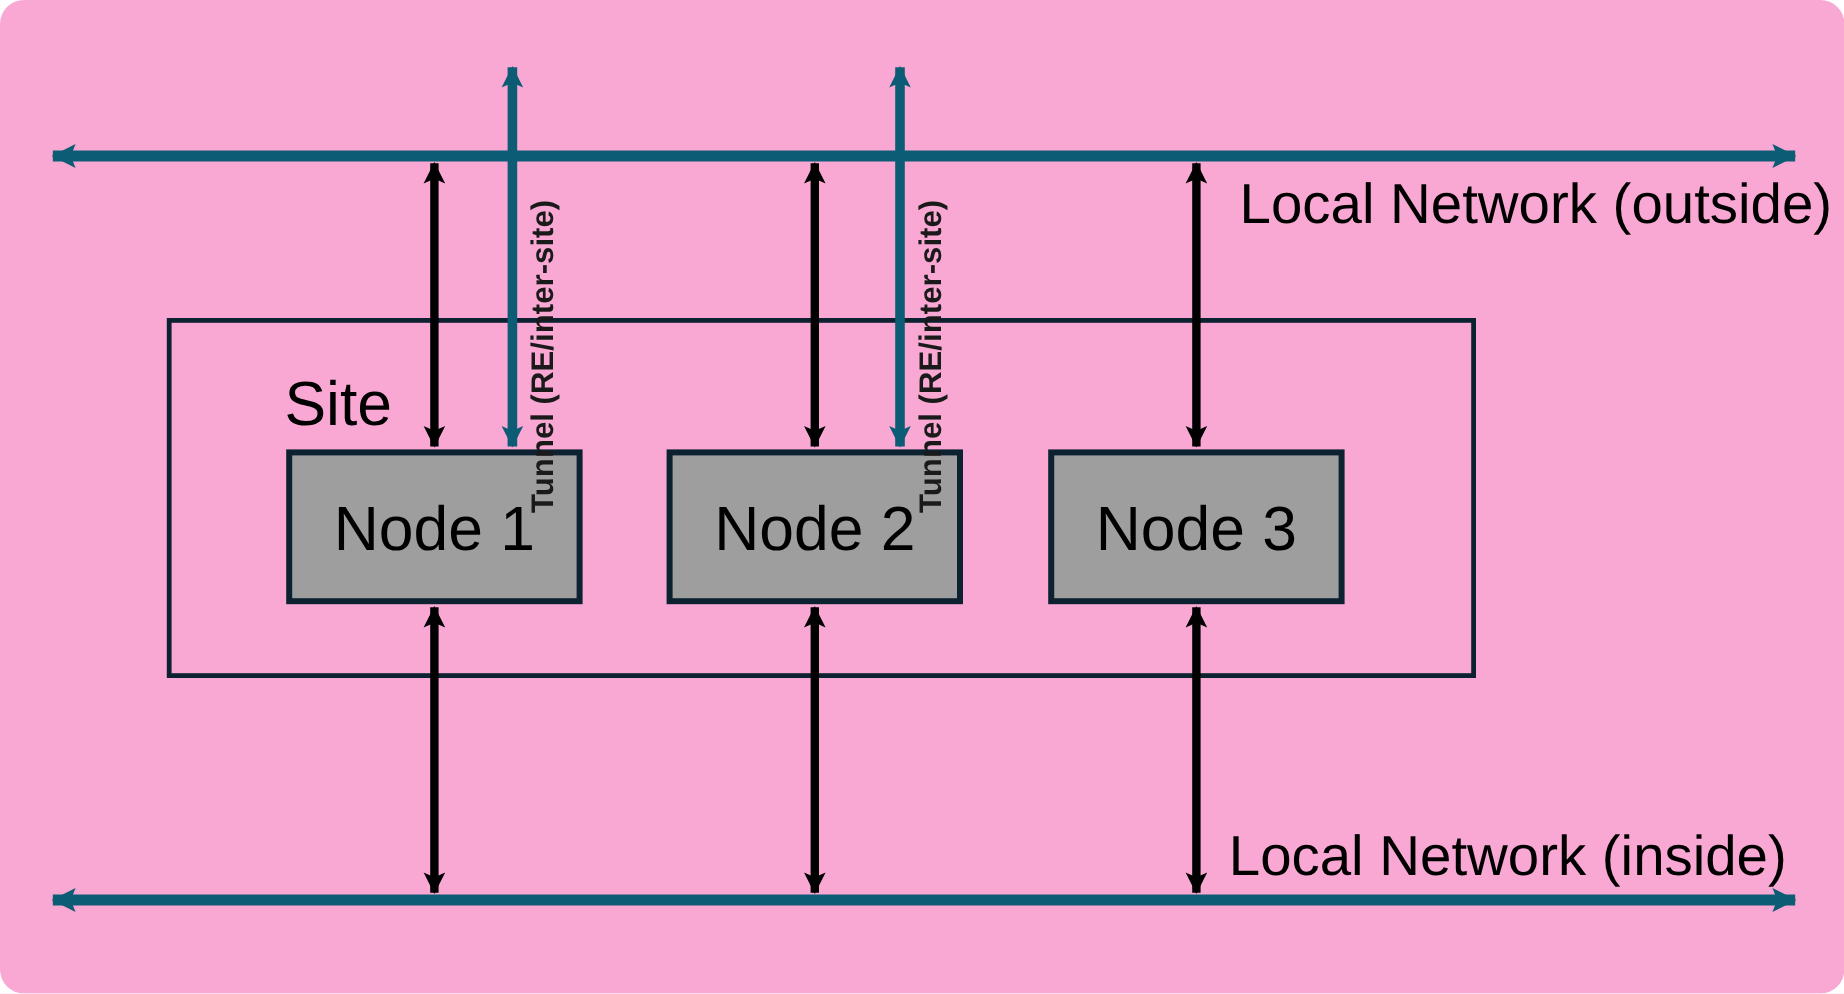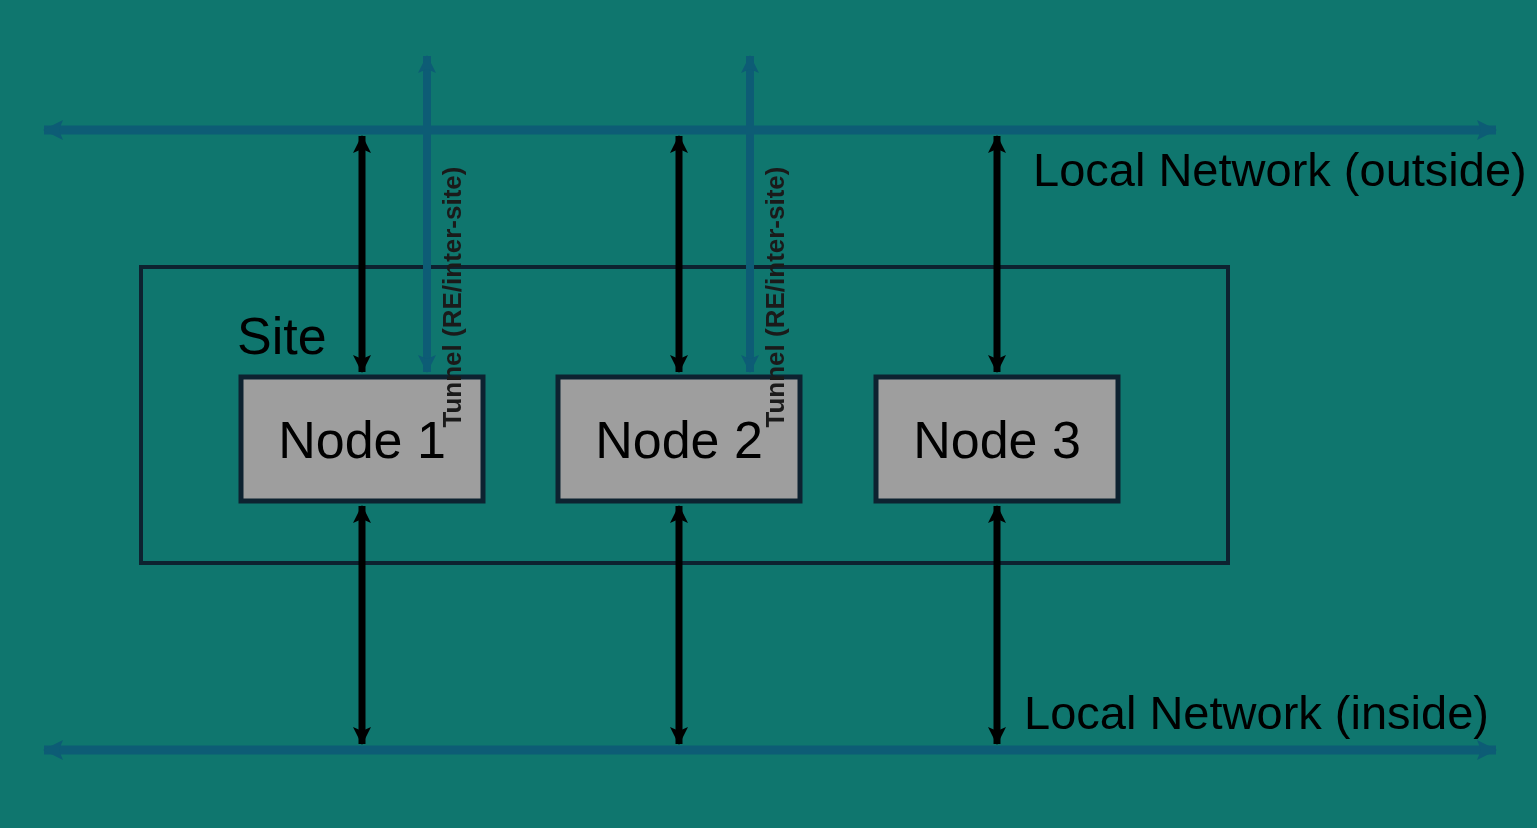--- a/index.html
+++ b/index.html
@@ -9,22 +9,23 @@
     background: #ffffff;
   }
   body {
     font-family: "Liberation Sans", sans-serif;
     -webkit-font-smoothing: antialiased;
   }
   #canvas {
     position: relative;
     width: 1537px;
     height: 828px;
-    background: #0f766e;
+    background: #f9a8d4;
     overflow: hidden;
+    border-radius: 20px;
   }
   svg.layer {
     position: absolute;
     top: 0;
     left: 0;
     width: 1537px;
     height: 828px;
   }
   .node-label {
     font-family: "Liberation Sans", sans-serif;

